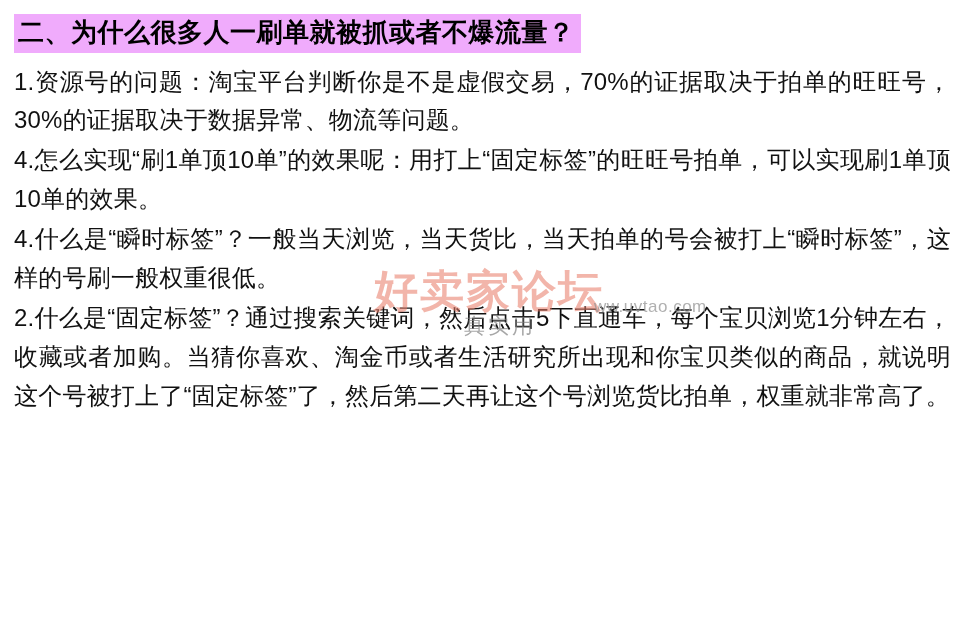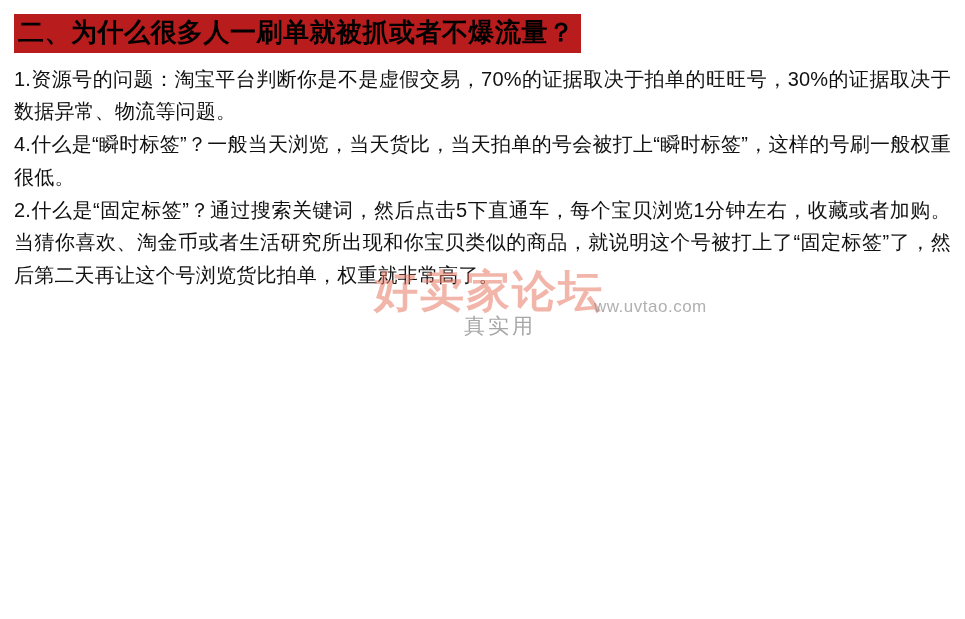--- a/index.html
+++ b/index.html
@@ -20,31 +20,31 @@
     width: 965px;
     height: 619px;
     box-sizing: border-box;
     padding: 10px 14px 0 14px;
   }
   .title-wrap {
     margin: 4px 0 10px 0;
   }
   .title {
     display: inline-block;
-    background: #b91c1c;
+    background: #f0abfc;
     color: #000000;
     font-size: 26px;
     font-weight: bold;
     line-height: 1.25;
     padding: 2px 6px 4px 4px;
     letter-spacing: 0.5px;
     white-space: nowrap;
   }
   .body-text {
-    font-size: 20px;
+    font-size: 24px;
     line-height: 1.62;
     color: #111111;
     letter-spacing: 0.2px;
   }
   .para {
     margin: 0 0 1px 0;
     text-align: justify;
     text-justify: inter-ideograph;
   }
   .watermark {
@@ -91,20 +91,21 @@
 <body>
 
 <div class="page">
 
   <div class="title-wrap">
     <span class="title">二、为什么很多人一刷单就被抓或者不爆流量？</span>
   </div>
 
   <div class="body-text">
     <p class="para">1.资源号的问题：淘宝平台判断你是不是虚假交易，70%的证据取决于拍单的旺旺号，30%的证据取决于数据异常、物流等问题。</p>
+    <p class="para">4.怎么实现“刷1单顶10单”的效果呢：用打上“固定标签”的旺旺号拍单，可以实现刷1单顶10单的效果。</p>
     <p class="para">4.什么是“瞬时标签”？一般当天浏览，当天货比，当天拍单的号会被打上“瞬时标签”，这样的号刷一般权重很低。</p>
     <p class="para">2.什么是“固定标签”？通过搜索关键词，然后点击5下直通车，每个宝贝浏览1分钟左右，收藏或者加购。当猜你喜欢、淘金币或者生活研究所出现和你宝贝类似的商品，就说明这个号被打上了“固定标签”了，然后第二天再让这个号浏览货比拍单，权重就非常高了。</p>
   </div>
 
   <div class="watermark">
     <div class="wm-main">好卖家论坛</div>
     <div class="wm-url">ww.uvtao.com</div>
     <div class="wm-sub">真实用</div>
   </div>
 

